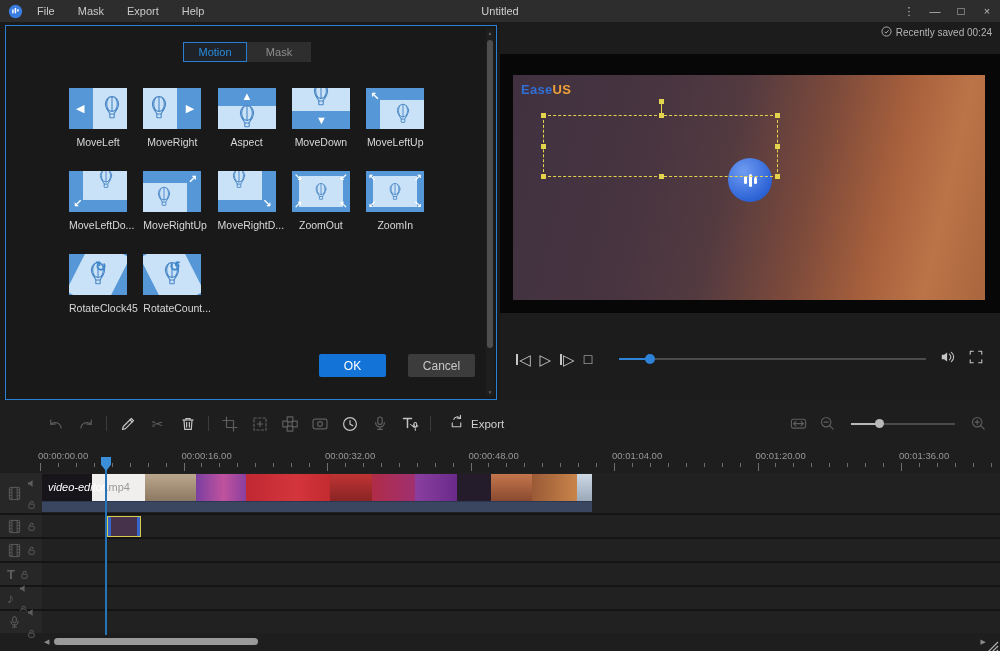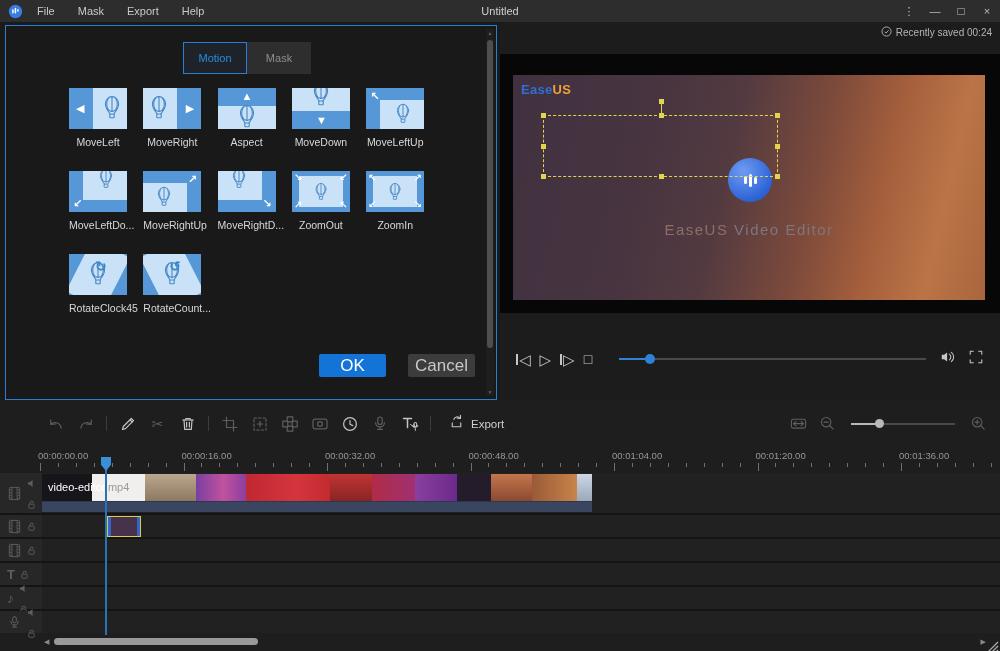--- a/index.html
+++ b/index.html
@@ -53,34 +53,34 @@
   .pv-slider .thumb { position:absolute; left:10%; top:50%; width:10px; height:10px; margin:-5px 0 0 -5px; border-radius:50%; background:#2e82d8; }
   .pv-right-icons { display:flex; align-items:center; gap:12px; color:#c6c6c6; }
   .pv-right-icons svg { width:16px; height:16px; }
   .pv-info { position:absolute; left:0; right:0; top:352px; display:flex; justify-content:space-between; padding:0 15px 0 16px; font-size:11px; color:#c0c0c0; }
   .aspect-value { color:#3f92e0; margin-left:7px; }
   .timecode { font-size:10.5px; color:#c8c8c8; }
 
   
   .dialog { position:absolute; left:5px; top:3px; width:492px; height:375px; background:#191919; border:1px solid #2a7fd4; z-index:20; }
   .dlg-tabs { position:absolute; left:0; right:8px; top:16px; display:flex; justify-content:center; }
-  .dlg-tab { width:64px; height:32px; display:flex; align-items:center; justify-content:center; font-size:11px; }
+  .dlg-tab { width:64px; height:20px; display:flex; align-items:center; justify-content:center; font-size:11px; }
   .dlg-tab.active { color:#2a8cdc; border:1px solid #2a7fd4; background:#1d2329; }
   .dlg-tab.inactive { color:#8e8e8e; background:#2e2e2e; border:1px solid #2e2e2e; }
   .effects-grid { position:absolute; left:63px; top:62px; display:grid; grid-template-columns:repeat(5,74.3px); grid-auto-rows:83px; }
   .fx-cell { display:flex; flex-direction:column; align-items:flex-start; }
   .fx-thumb { position:relative; width:58px; height:41px; background:#5597d7; overflow:hidden; }
   .fx-selected { box-shadow:0 0 0 2px #e5d94e; }
   .pane { position:absolute; background:#c9e2f7; }
   .fx-arrow { position:absolute; color:#fff; font-size:11px; font-weight:bold; line-height:1; z-index:2; }
   .fx-label { width:58px; text-align:center; margin-top:7px; font-size:10.5px; color:#d8d8d8; white-space:nowrap; }
   .bal { position:absolute; z-index:1; }
   .bal svg { width:20px; height:26px; display:block; }
   .rot-glyph { position:absolute; z-index:2; color:#3d86c9; font-size:14px; font-weight:bold; }
-  .dlg-btn { position:absolute; top:328px; width:67px; height:23px; border:none; border-radius:2px; font-size:17px; font-family:inherit; }
+  .dlg-btn { position:absolute; top:328px; width:67px; height:23px; border:none; border-radius:2px; font-size:12px; font-family:inherit; }
   .btn-ok { left:313px; background:#1473d6; color:#fff; }
   .btn-cancel { left:402px; background:#3c3c3c; color:#c8c8c8; }
   .dlg-scroll { position:absolute; right:2px; top:3px; bottom:3px; width:8px; background:#1e1e1e; }
   .dlg-scroll .arrow { position:absolute; left:0; width:8px; text-align:center; font-size:5px; color:#5f5f5f; }
   .dlg-scroll .thumb { position:absolute; left:1px; top:11px; width:6px; height:308px; background:#4e4e4e; border-radius:3px; }
 
   
   .timeline { position:absolute; left:0; top:400px; width:1000px; height:251px; background:#1e1e1e; }
   .tl-toolbar { position:relative; height:47px; display:flex; align-items:center; }
   .tl-left { display:flex; align-items:center; gap:11px; padding-left:46px; }
@@ -111,21 +111,21 @@
   .aux-col svg { width:9px; height:9px; }
   .track-lane { position:relative; flex:1; background:#212121; overflow:hidden; }
   .row-0 { height:42px; }
   .row-1,.row-2,.row-3,.row-4 { height:24px; }
   .row-5 { height:22px; border-bottom:none; }
   .main-clip { position:absolute; left:0; top:1px; width:550px; }
   .filmstrip { display:flex; height:27px; }
   .filmstrip div { height:27px; }
   .audio-bar { height:11px; background:#3a4660; border-top:1px solid #2c3750; }
   .clip-name { position:absolute; left:6px; top:7px; font-size:11px; z-index:3; }
-  .clip-name .base { color:#fff; }
+  .clip-name .base { color:#fff;font-style:italic; }
   .clip-name .ext { color:#9a9a9a; }
   .overlay-clip { position:absolute; left:65px; top:1px; width:34px; height:21px; background:#46324a; border:1px solid #d8ca4e;
     box-shadow:inset 3px 0 0 #3565c8, inset -3px 0 0 #3565c8; }
   .playhead-line { position:absolute; left:105px; top:59px; width:2px; height:176px; background:#2574b8; z-index:6; }
   .playhead-marker { position:absolute; left:101px; top:57px; width:10px; height:14px; background:#3a8fd8; z-index:7;
     clip-path:polygon(0 0,100% 0,100% 55%,50% 100%,0 55%); }
   .hscroll { position:absolute; left:0; bottom:4px; width:1000px; height:10px; }
   .hs-arrow { position:absolute; top:1px; font-size:7px; color:#8a8a8a; }
   .hs-left { left:44px; } .hs-right { right:14px; }
   .hs-thumb { position:absolute; left:54px; top:1px; width:204px; height:7px; background:#9a9a9a; border-radius:4px; }
@@ -173,23 +173,20 @@
       </div>
       <div class="pv-stage">
         <div class="pv-frame">
           <div class="watermark">
             <span class="wm-ease">Ease</span><span class="wm-us">US</span>
           </div>
           <div class="pv-logo-circle">
             <i style="height:8px"></i>
               <i style="height:13px"></i>
               <i style="height:7px"></i>
-          </div>
-          <div class="pv-caption">
-            <span class="cap-brand">EaseUS</span><span class="cap-rest"> Video Editor</span>
           </div>
           <div class="sel-box">
             <span class="rot-stem"></span>
             <span class="rot-handle"></span>
             <span class="handle h-tl"></span>
             <span class="handle h-tm"></span>
             <span class="handle h-tr"></span>
             <span class="handle h-ml"></span>
             <span class="handle h-mr"></span>
             <span class="handle h-bl"></span>

